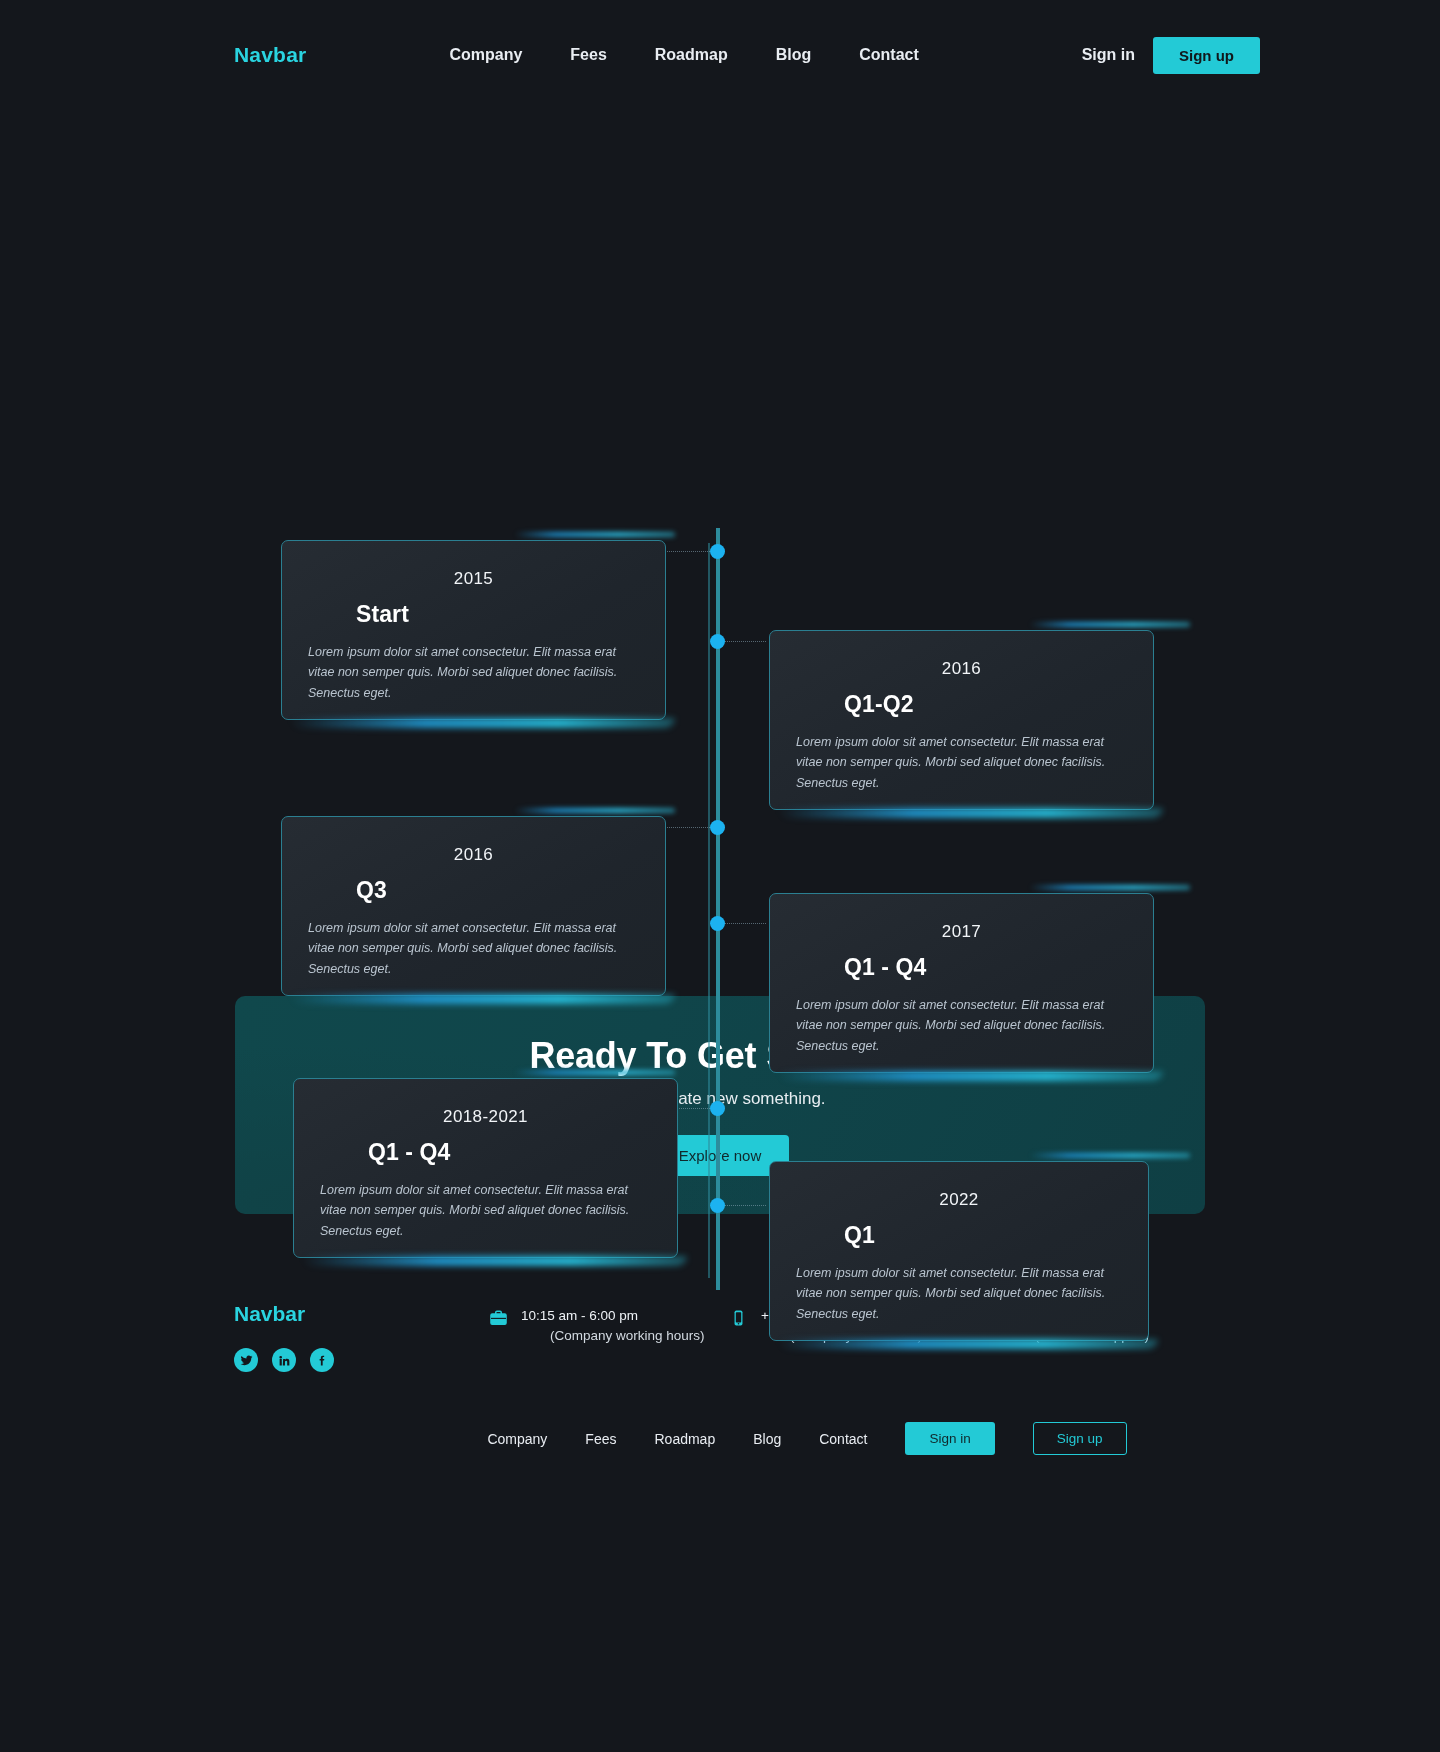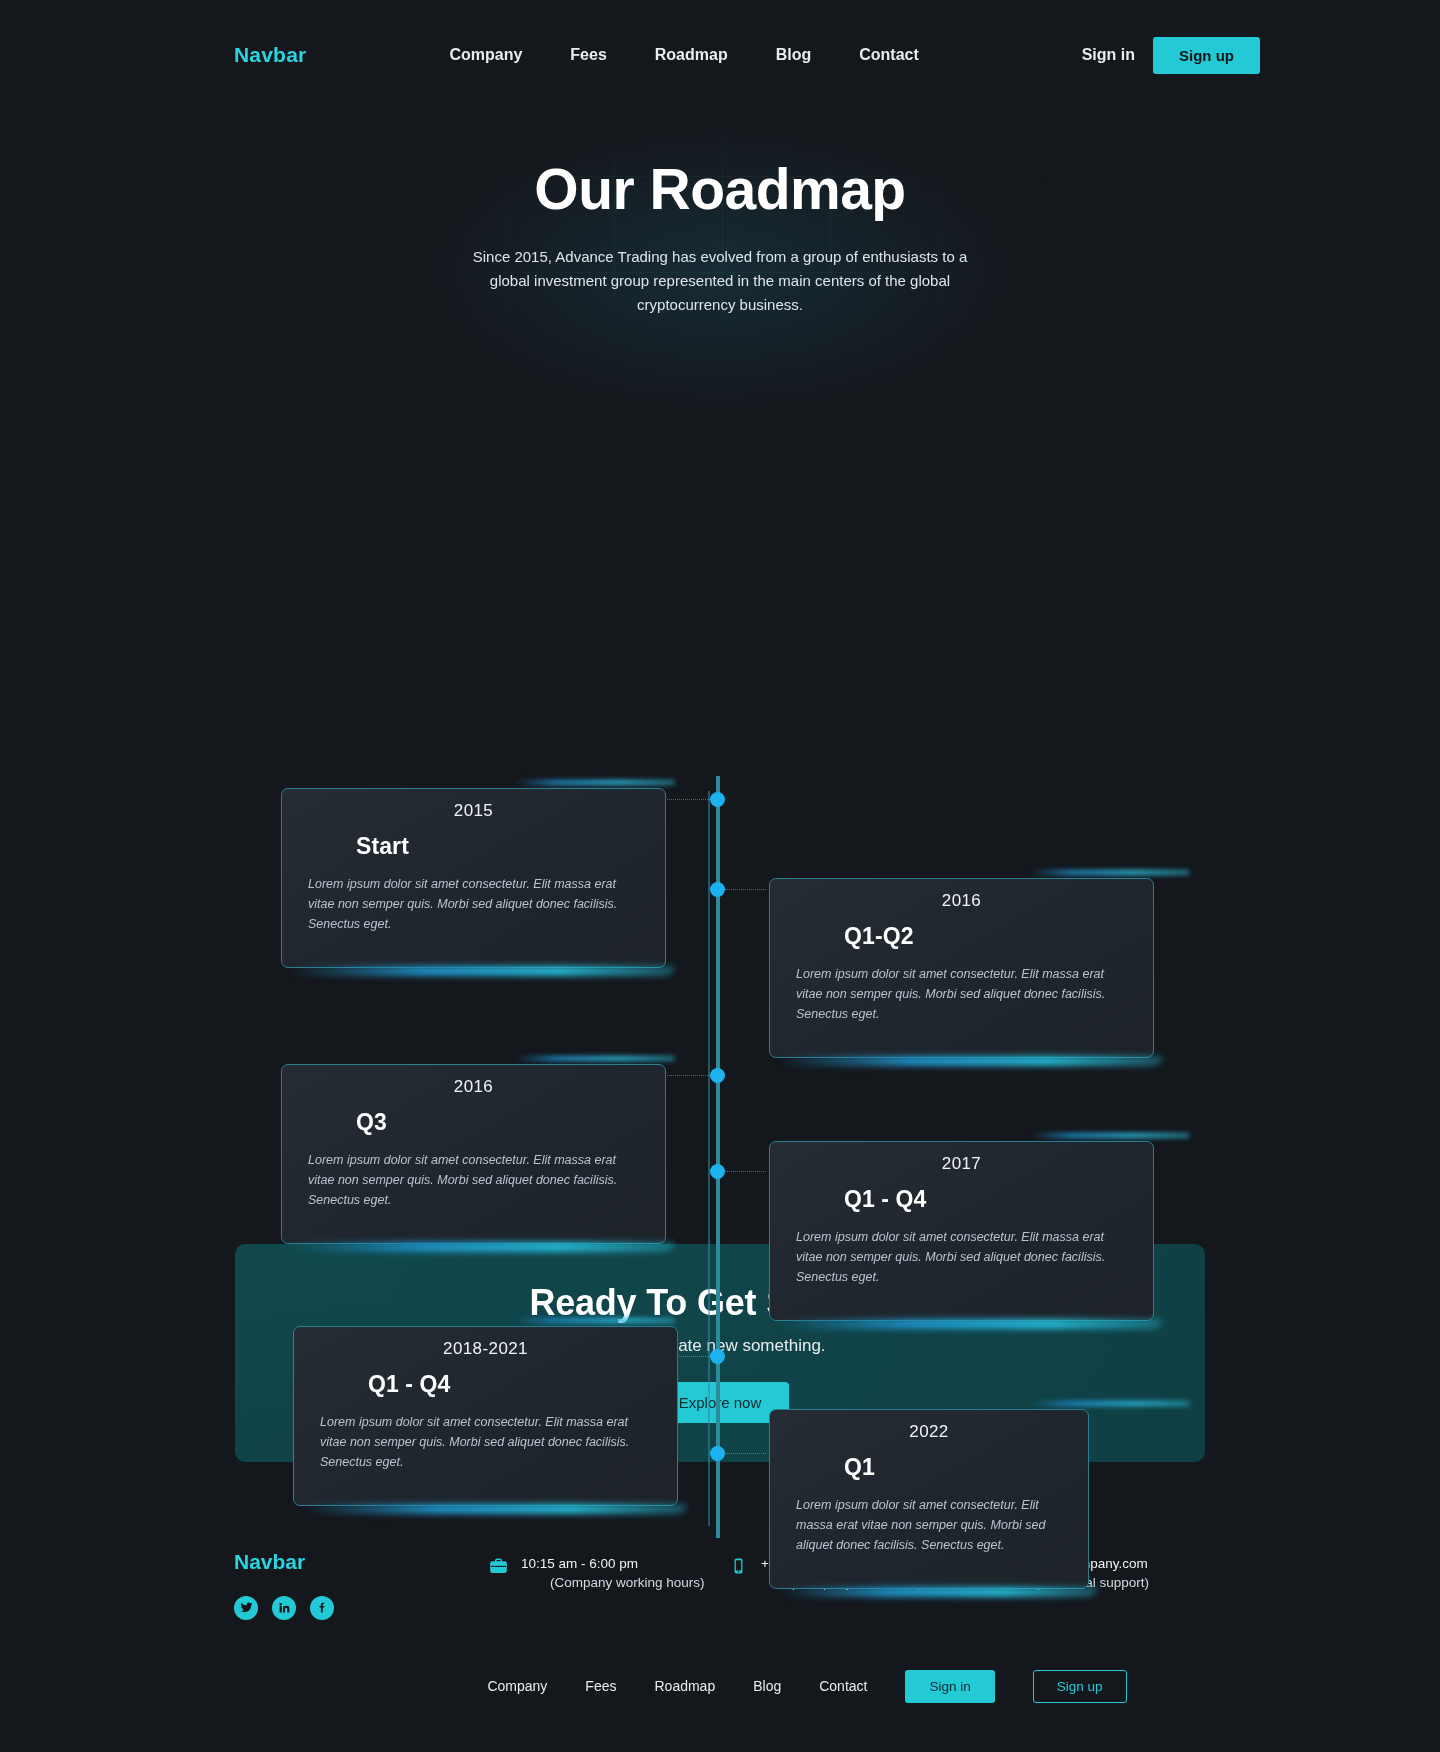--- a/index.html
+++ b/index.html
@@ -150,21 +150,21 @@
     height: 0;
     border-top: 1px dotted rgba(140,170,185,.55);
     z-index: 2;
   }
 
   .card {
     position: absolute;
     background: linear-gradient(150deg,#262c33 0%, #1f252c 60%, #1d2329 100%);
     border: 1px solid #2b7f91;
     border-radius: 7px;
-    padding: 12px 26px 26px;
+    padding: 28px 26px 26px;
     z-index: 3;
   }
   .card::after { 
     content: "";
     position: absolute;
     left: 8px;
     right: -10px;
     bottom: -9px;
     height: 10px;
     border-radius: 0 0 10px 10px;
@@ -310,26 +310,20 @@
       <a class="nav-link">Roadmap</a>
       <a class="nav-link">Blog</a>
       <a class="nav-link">Contact</a>
     </nav>
     <div class="nav-right">
       <span class="signin-text">Sign in</span>
       <button class="btn-signup">Sign up</button>
     </div>
   </div>
 
-  <section class="hero">
-    <div class="hero-grid"></div>
-    <div class="hero-glow"></div>
-    <h1>Our Roadmap</h1>
-    <p>Since 2015, Advance Trading has evolved from a group of enthusiasts to a global investment group represented in the main centers of the global cryptocurrency business.</p>
-  </section>
 
   <section class="timeline">
     <div class="tl-line2"></div>
     <div class="tl-line"></div>
 
     <div class="tl-conn" style="left:600px; top:423px; width:112px;"></div>
     <div class="tl-dot" style="top:416px;"></div>
 
     <div class="tl-conn" style="left:718px; top:513px; width:48px;"></div>
     <div class="tl-dot" style="top:506px;"></div>
@@ -375,21 +369,21 @@
     </div>
 
     <div class="card-topglow" style="left:515px; top:942px; width:160px;"></div>
     <div class="card" style="left:293px; top:950px; width:385px; height:180px;">
       <div class="year">2018-2021</div>
       <div class="qtr">Q1 - Q4</div>
       <div class="body">Lorem ipsum dolor sit amet consectetur. Elit massa erat vitae non semper quis. Morbi sed aliquet donec facilisis. Senectus eget.</div>
     </div>
 
     <div class="card-topglow" style="left:1030px; top:1025px; width:160px;"></div>
-    <div class="card" style="left:769px; top:1033px; width:320px; height:180px;">
+    <div class="card" style="left:769px; top:1033px; width:380px; height:180px;">
       <div class="year">2022</div>
       <div class="qtr">Q1</div>
       <div class="body">Lorem ipsum dolor sit amet consectetur. Elit massa erat vitae non semper quis. Morbi sed aliquet donec facilisis. Senectus eget.</div>
     </div>
   </section>
 
   <section class="cta">
     <h2>Ready To Get Started?</h2>
     <div class="sub">Let's create new something.</div>
     <button class="explore">Explore now</button>

